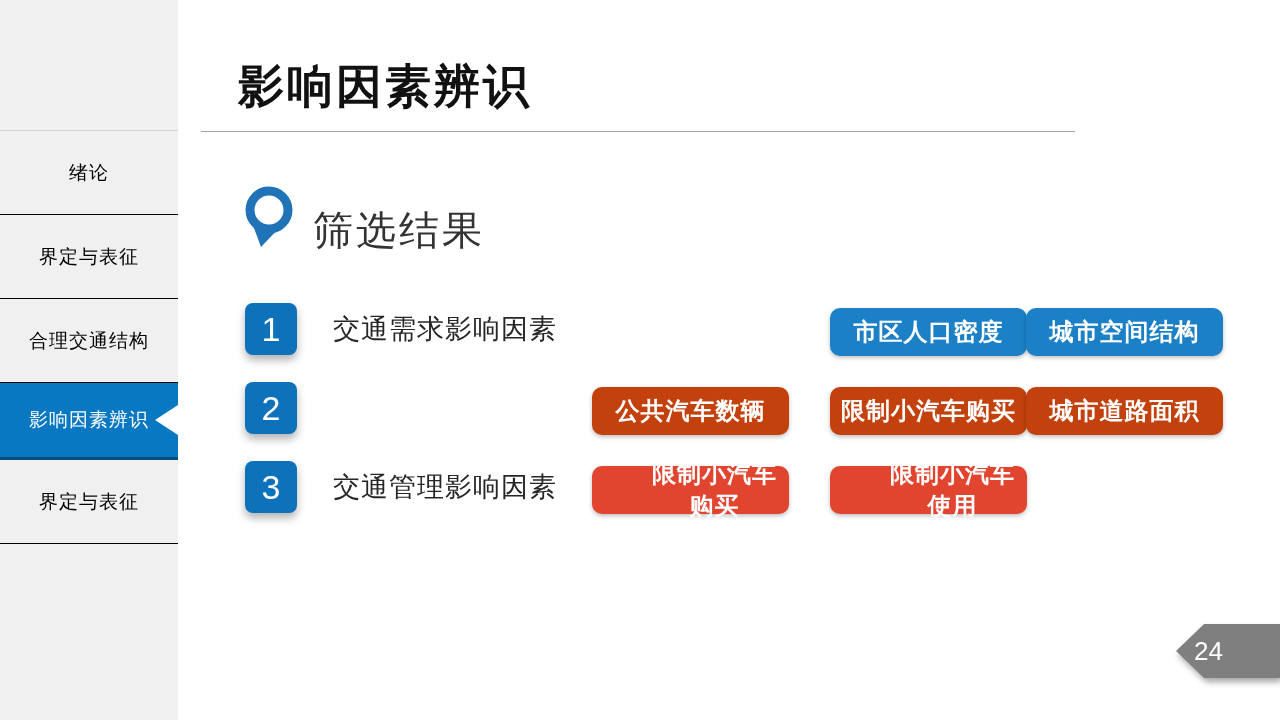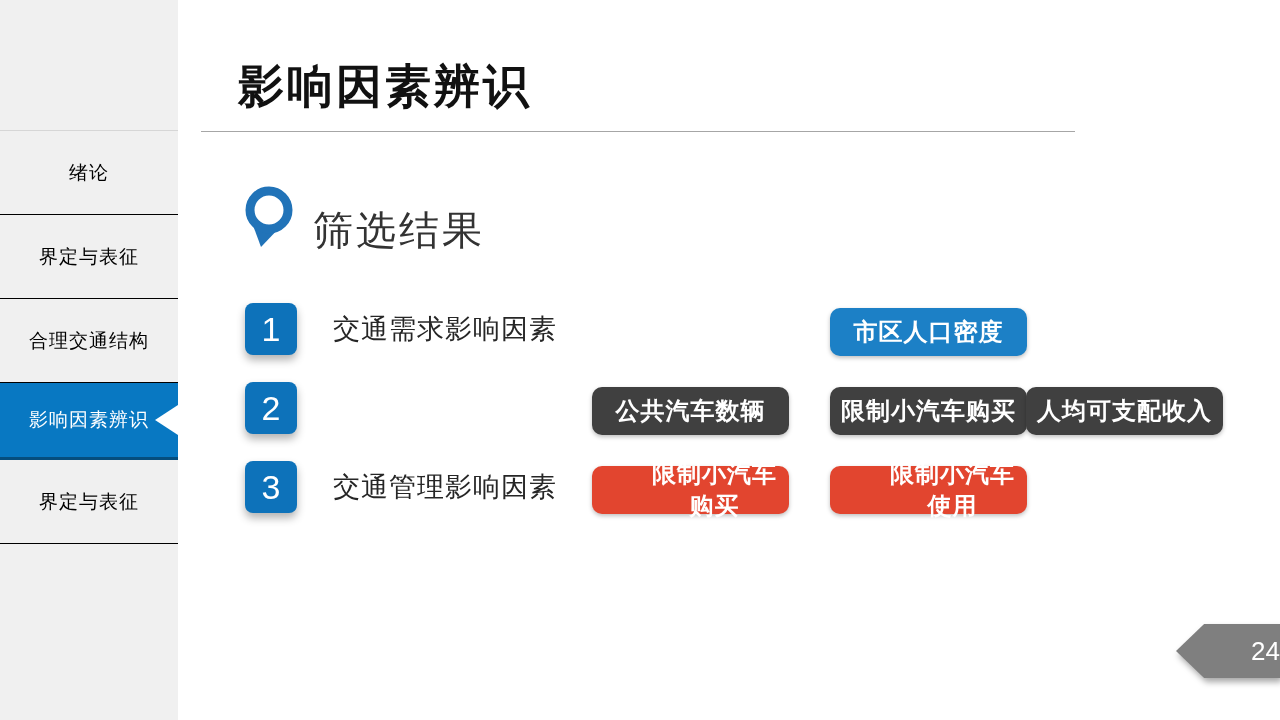--- a/index.html
+++ b/index.html
@@ -68,35 +68,35 @@
     border: none; border-radius: 10px; cursor: pointer;
     display: flex; align-items: center; justify-content: center;
     font-family: "Liberation Serif", serif;
     font-size: 24px; font-weight: 700; color: #ffffff; letter-spacing: 1px;
     box-shadow: 0 2px 4px rgba(0,0,0,0.25);
   }
   .btn-pos-0 { left: 592px; }
   .btn-pos-1 { left: 806px; margin-left: 24px; }
   .btn-pos-2 { left: 1026px; }
   .row-blue  .tag-btn { background: #1c80c6; }
-  .row-green .tag-btn { background: #404040; }
+  .row-green .tag-btn { background: #c2410c; }
   .row-red   .tag-btn { background: #e2452f; padding-left: 48px; }
   .row-1 { top: 303px; }
   .row-2 { top: 382px; }
   .row-3 { top: 461px; }
 
   
   .page-badge-wrap {
     position: absolute; left: 1176px; top: 624px; width: 104px; height: 58px;
     filter: drop-shadow(2px 4px 3px rgba(0,0,0,0.35));
   }
   .page-badge {
     width: 104px; height: 54px; background: #7f7f7f;
     clip-path: polygon(0% 50%, 27% 0%, 100% 0%, 100% 100%, 27% 100%);
-    display: flex; align-items: center; justify-content: flex-end;
+    display: flex; align-items: center; justify-content: flex-start;
     padding-left: 18px;
     color: #ffffff; font-size: 26px;
   }
 </style>
 </head>
 <body>
 
 <div class="slide">
 
   <nav class="sidebar">
@@ -125,27 +125,28 @@
   <svg class="pin-icon" viewBox="0 0 56 70">
     <path d="M11 36 L42 41 L21 63 Z" fill="#2173b8"></path>
     <circle cx="29" cy="26" r="19" fill="#ffffff" stroke="#2173b8" stroke-width="9"></circle>
   </svg>
   <div class="section-heading">筛选结果</div>
 
   <div class="factor-row row-1 row-blue">
     <div class="num-box">1</div>
     <div class="factor-label">交通需求影响因素</div>
     <button class="tag-btn btn-pos-1">市区人口密度</button>
+    <button class="tag-btn btn-pos-2">城市空间结构</button>
   </div>
 
   <div class="factor-row row-2 row-green">
     <div class="num-box">2</div>
     <button class="tag-btn btn-pos-0">公共汽车数辆</button>
     <button class="tag-btn btn-pos-1">限制小汽车购买</button>
-    <button class="tag-btn btn-pos-2">人均可支配收入</button>
+    <button class="tag-btn btn-pos-2">城市道路面积</button>
   </div>
 
   <div class="factor-row row-3 row-red">
     <div class="num-box">3</div>
     <div class="factor-label">交通管理影响因素</div>
     <button class="tag-btn btn-pos-0">限制小汽车购买</button>
     <button class="tag-btn btn-pos-1">限制小汽车使用</button>
   </div>
 
   <div class="page-badge-wrap">

